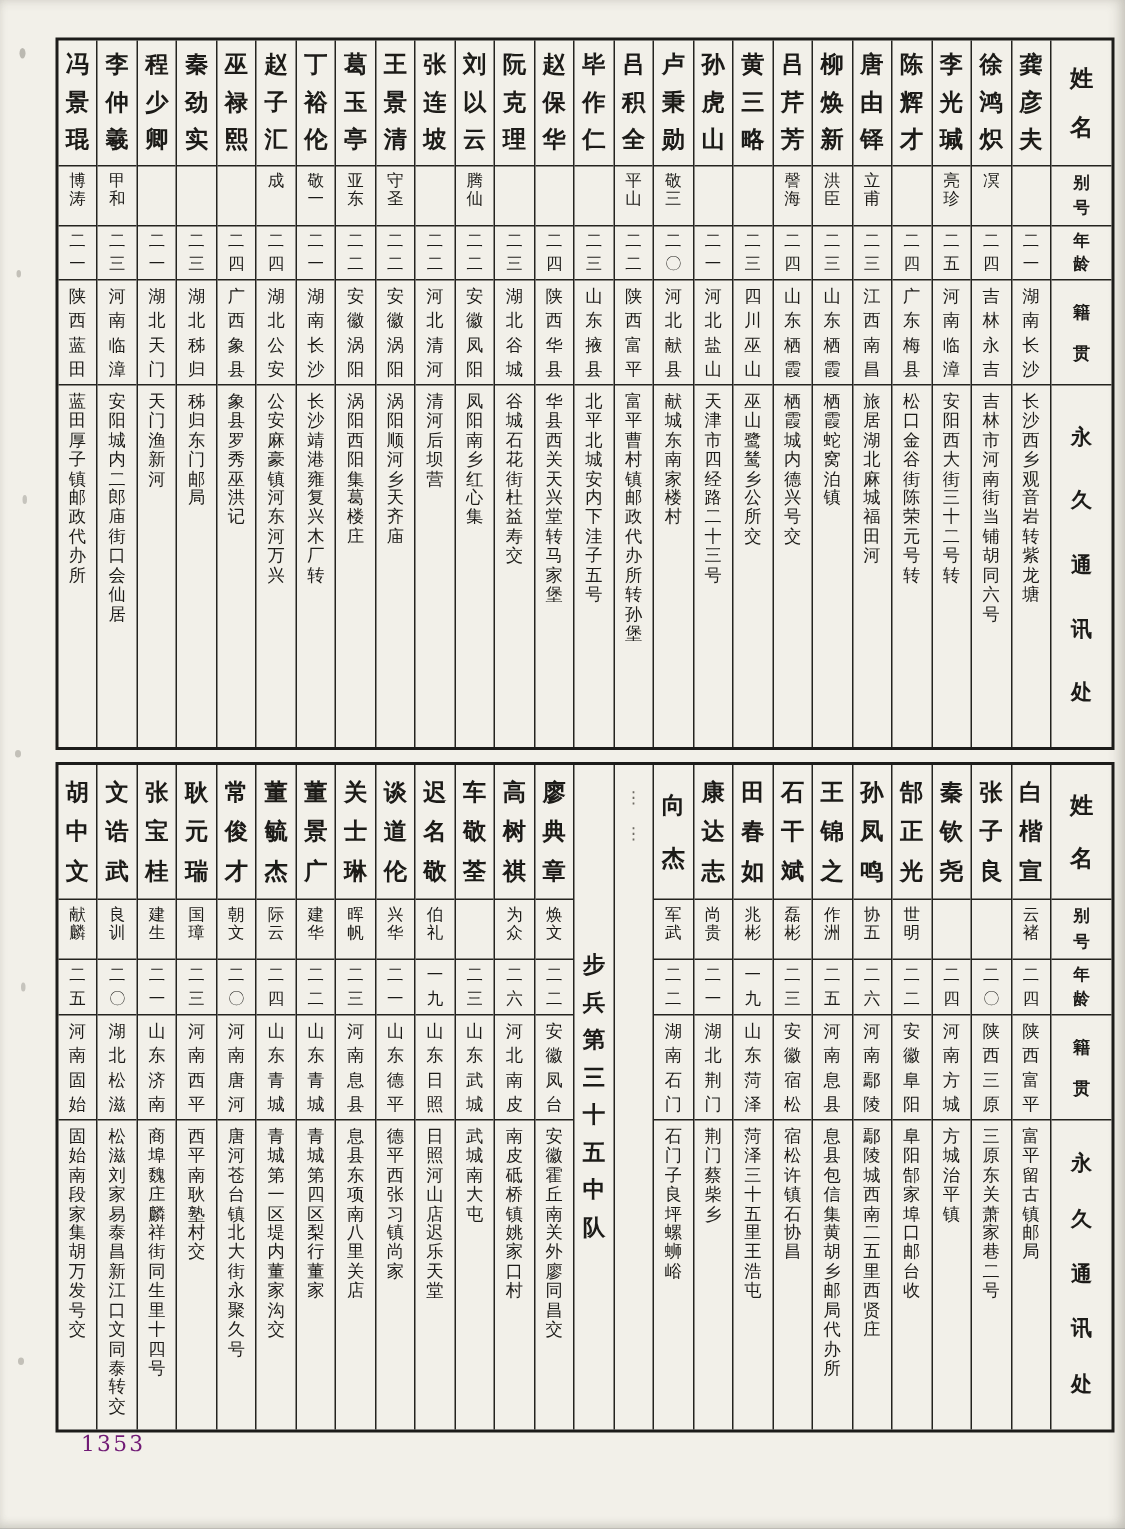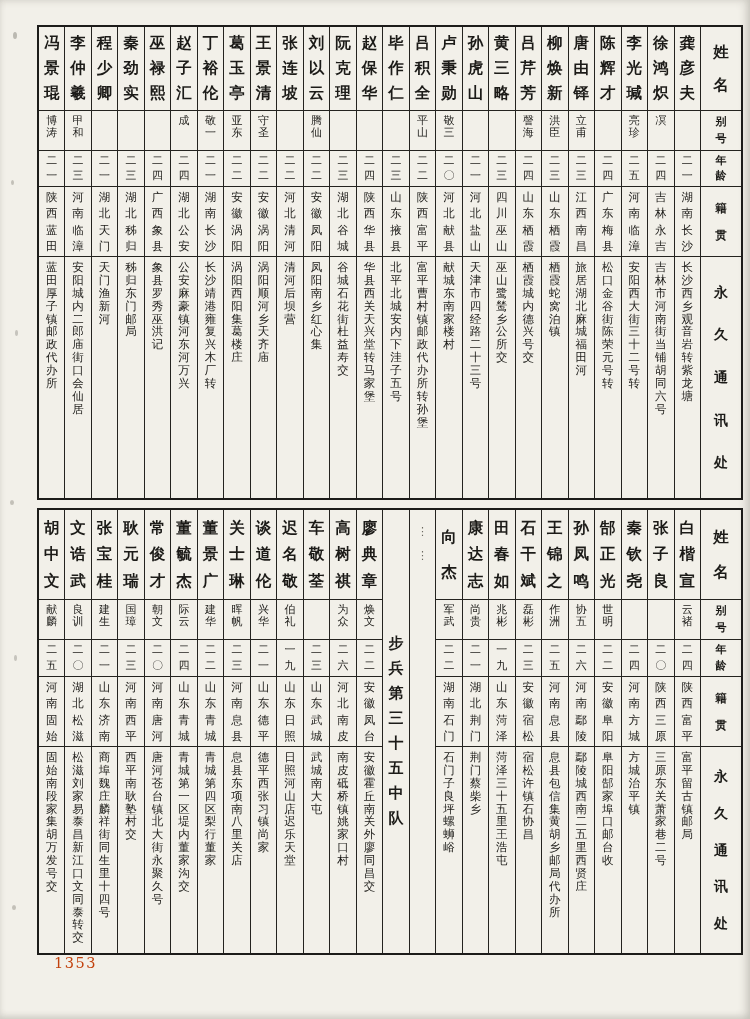--- a/index.html
+++ b/index.html
@@ -28,21 +28,21 @@
   .cell.alias .vt{font-size:11px;}
   .cell.age .vt{font-size:11px;}
   .cell.native .vt{font-size:11.5px;}
   .cell.address .vt{font-size:11.5px;letter-spacing:0;}
   .cell.address .vt.top span{line-height:1.12;}
   .hcell .vt{font-weight:700;}
   .cell.address.hcell .vt{font-size:14px;justify-content:space-evenly;}
   .unit .vt{justify-content:center;gap:9px;font-size:15px;font-weight:700;height:100%;}
   .dots .vt{padding-top:16px;gap:12px;color:#6d6a63;font-size:11px;}
   .page-number{position:absolute;left:54px;top:955px;font-family:"DejaVu Serif",serif;
-               font-size:14.5px;letter-spacing:1.5px;color:#c2410c;}
+               font-size:14.5px;letter-spacing:1.5px;color:#701a75;}
   .speck{position:absolute;background:#55524a;border-radius:50%;}
 </style>
 </head>
 <body>
 
 <div class="page">
   <div class="tables">
     <div class="rtable" id="table-top">
         <div class="col header-col">
           <div class="cell name hcell">

